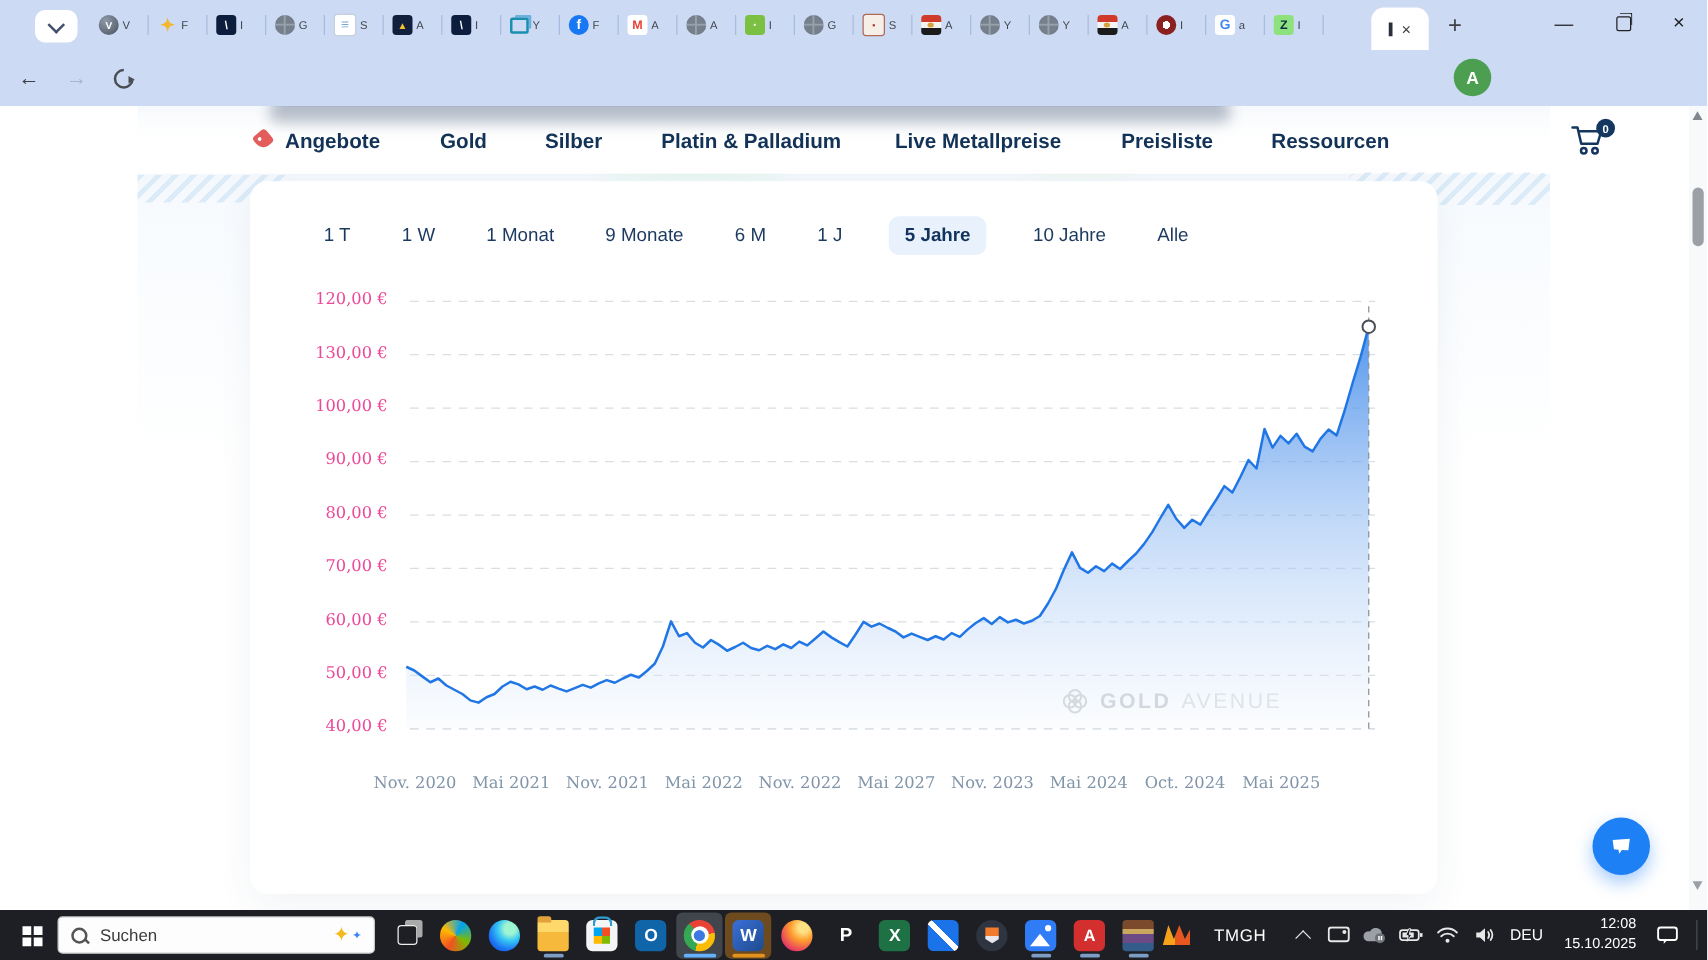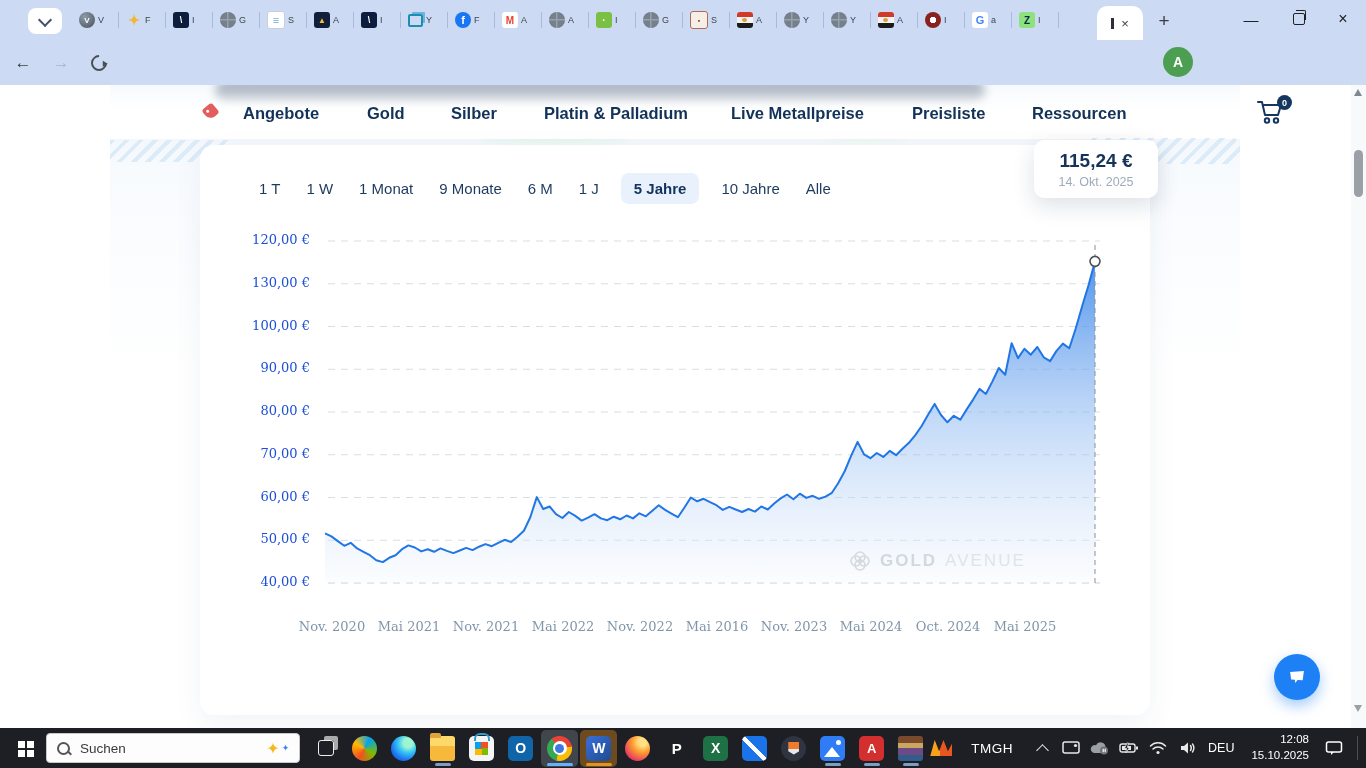--- a/index.html
+++ b/index.html
@@ -62,35 +62,35 @@
   #updatepill .txt{margin-left:14px;font-size:13px;color:#1a1c1e;}
   #updatepill .dots{margin-left:8px;font-size:14px;color:#444;}
   
   #page{position:absolute;left:0;top:85px;width:1366px;height:643px;background:#fff;overflow:hidden;}
   #bgband{position:absolute;left:110px;top:0;width:1130px;height:643px;background:linear-gradient(180deg,#ecf3fa 0%,#f8fbfe 14%,#ffffff 45%);}
   #navband{position:absolute;left:215px;top:-4px;width:770px;height:22px;background:#1b3458;border-radius:11px;filter:blur(5px);opacity:.85;}
   .smudge{position:absolute;height:10px;border-radius:50%;filter:blur(6px);}
   #smudge1{left:480px;top:46px;width:150px;background:#d9f3e3;}
   #smudge2{left:820px;top:42px;width:90px;background:#dff2d9;}
   #navbar{position:absolute;left:0;top:0;width:1366px;height:54px;background:linear-gradient(180deg,rgba(255,255,255,.55),rgba(255,255,255,.97) 45%,#fff);}
-  .navitem{position:absolute;top:19px;font-size:16.5px;font-weight:bold;color:#123257;white-space:nowrap;margin-left:15px;}
+  .navitem{position:absolute;top:19px;font-size:16.5px;font-weight:bold;color:#123257;white-space:nowrap;}
   #tagicon{position:absolute;left:204px;top:20px;width:13px;height:13px;background:#e35d5d;border-radius:3px 3px 3px 7px;transform:rotate(-40deg);}
   #tagicon::after{content:'';position:absolute;left:3px;top:3px;width:3px;height:3px;border-radius:50%;background:#fff;}
   #cart{position:absolute;left:1256px;top:14px;width:34px;height:28px;}
   #cart svg{display:block;}
   #cartbadge{position:absolute;right:-2px;top:-4px;width:15px;height:15px;border-radius:50%;background:#14365f;color:#fff;font-size:9px;display:flex;align-items:center;justify-content:center;font-weight:bold;}
   .hatch{position:absolute;background:repeating-linear-gradient(135deg,#dcebf8 0 4px,rgba(255,255,255,0) 4px 10px);}
   #hatchL{left:110px;top:55px;width:120px;height:22px;}
   #hatchR{left:1078px;top:53px;width:162px;height:26px;border-radius:8px;}
   #card{position:absolute;left:200px;top:60px;width:950px;height:570px;background:#fff;border-radius:14px;box-shadow:0 10px 30px rgba(40,70,110,.06);}
-  #ranges{position:absolute;left:55px;top:28px;display:flex;gap:18px;align-items:center;}
+  #ranges{position:absolute;left:55px;top:28px;display:flex;gap:33px;align-items:center;}
   .range{font-size:15px;color:#1c3a5f;padding:7px 4px;white-space:nowrap;}
   .range.sel{background:#e8f1fc;border-radius:8px;font-weight:bold;padding:7px 13px;color:#12335c;}
   #plot{position:absolute;left:0;top:0;width:950px;height:570px;}
-  .ylab{position:absolute;left:10px;width:100px;text-align:right;font-family:"DejaVu Serif",serif;font-size:13px;color:#1d4ed8;}
+  .ylab{position:absolute;left:10px;width:100px;text-align:right;font-family:"DejaVu Serif",serif;font-size:13px;color:#ec4899;}
   .xlab{position:absolute;top:474px;width:76px;text-align:center;font-family:"DejaVu Serif",serif;font-size:13px;color:#8195a9;white-space:nowrap;}
   #watermark{position:absolute;left:648px;top:404px;display:flex;align-items:center;gap:8px;}
   #watermark .w1{font-size:17px;font-weight:bold;color:#d2d8dd;letter-spacing:2px;}
   #watermark .w2{font-size:17px;color:#dfe4e8;letter-spacing:2px;}
   #tooltip{position:absolute;left:1034px;top:55px;width:124px;height:58px;background:#fff;border-radius:10px;box-shadow:0 8px 22px rgba(20,40,80,.14);display:flex;flex-direction:column;align-items:center;justify-content:center;z-index:10;}
   #tooltip .price{font-size:19px;font-weight:800;color:#16335a;}
   #tooltip .date{font-size:12.5px;color:#9fabba;margin-top:3px;}
   #chatfab{position:absolute;left:1274px;top:569px;width:46px;height:46px;border-radius:50%;background:#1d80f5;box-shadow:0 6px 14px rgba(29,128,245,.4);display:flex;align-items:center;justify-content:center;}
   
   #scrolltrack{position:absolute;left:1351px;top:0;width:15px;height:643px;background:#f8f9fb;}
@@ -357,42 +357,38 @@
           <div class="ylab" style="top: 343.5px;">60,00 €</div>
           <div class="ylab" style="top: 386.25px;">50,00 €</div>
           <div class="ylab" style="top: 429px;">40,00 €</div>
         </div>
       <div id="xlabels">
           <div class="xlab" style="left: 94px;">Nov. 2020</div>
           <div class="xlab" style="left: 171px;">Mai 2021</div>
           <div class="xlab" style="left: 248px;">Nov. 2021</div>
           <div class="xlab" style="left: 325px;">Mai 2022</div>
           <div class="xlab" style="left: 402px;">Nov. 2022</div>
-          <div class="xlab" style="left: 479px;">Mai 2016</div>
+          <div class="xlab" style="left: 479px;">Mai 2027</div>
           <div class="xlab" style="left: 556px;">Nov. 2023</div>
           <div class="xlab" style="left: 633px;">Mai 2024</div>
           <div class="xlab" style="left: 710px;">Oct. 2024</div>
           <div class="xlab" style="left: 787px;">Mai 2025</div>
         </div>
       <div id="watermark">
         <svg width="24" height="24" viewBox="0 0 24 24">
           <circle cx="12" cy="8" r="5" fill="none" stroke="#d5dade" stroke-width="1.6"></circle>
           <circle cx="12" cy="16" r="5" fill="none" stroke="#d5dade" stroke-width="1.6"></circle>
           <circle cx="8" cy="12" r="5" fill="none" stroke="#d5dade" stroke-width="1.6"></circle>
           <circle cx="16" cy="12" r="5" fill="none" stroke="#d5dade" stroke-width="1.6"></circle>
         </svg>
         <span class="w1">GOLD</span>
         <span class="w2">AVENUE</span>
       </div>
     </div>
 
-    <div id="tooltip">
-      <span class="price">115,24 €</span>
-      <span class="date">14. Okt. 2025</span>
-    </div>
 
     <div id="chatfab">
       <svg width="22" height="22" viewBox="0 0 24 24">
         <path fill="#fff" d="M4.5 6.5 L19.5 5.5 L18.2 15.5 L12.5 15.2 L10.2 18.6 L9.6 15.1 L5.6 14.7 Z"></path>
       </svg>
     </div>
 
     <div id="scrolltrack">
       <div id="scrollup"></div>
       <div id="scrollthumb"></div>

